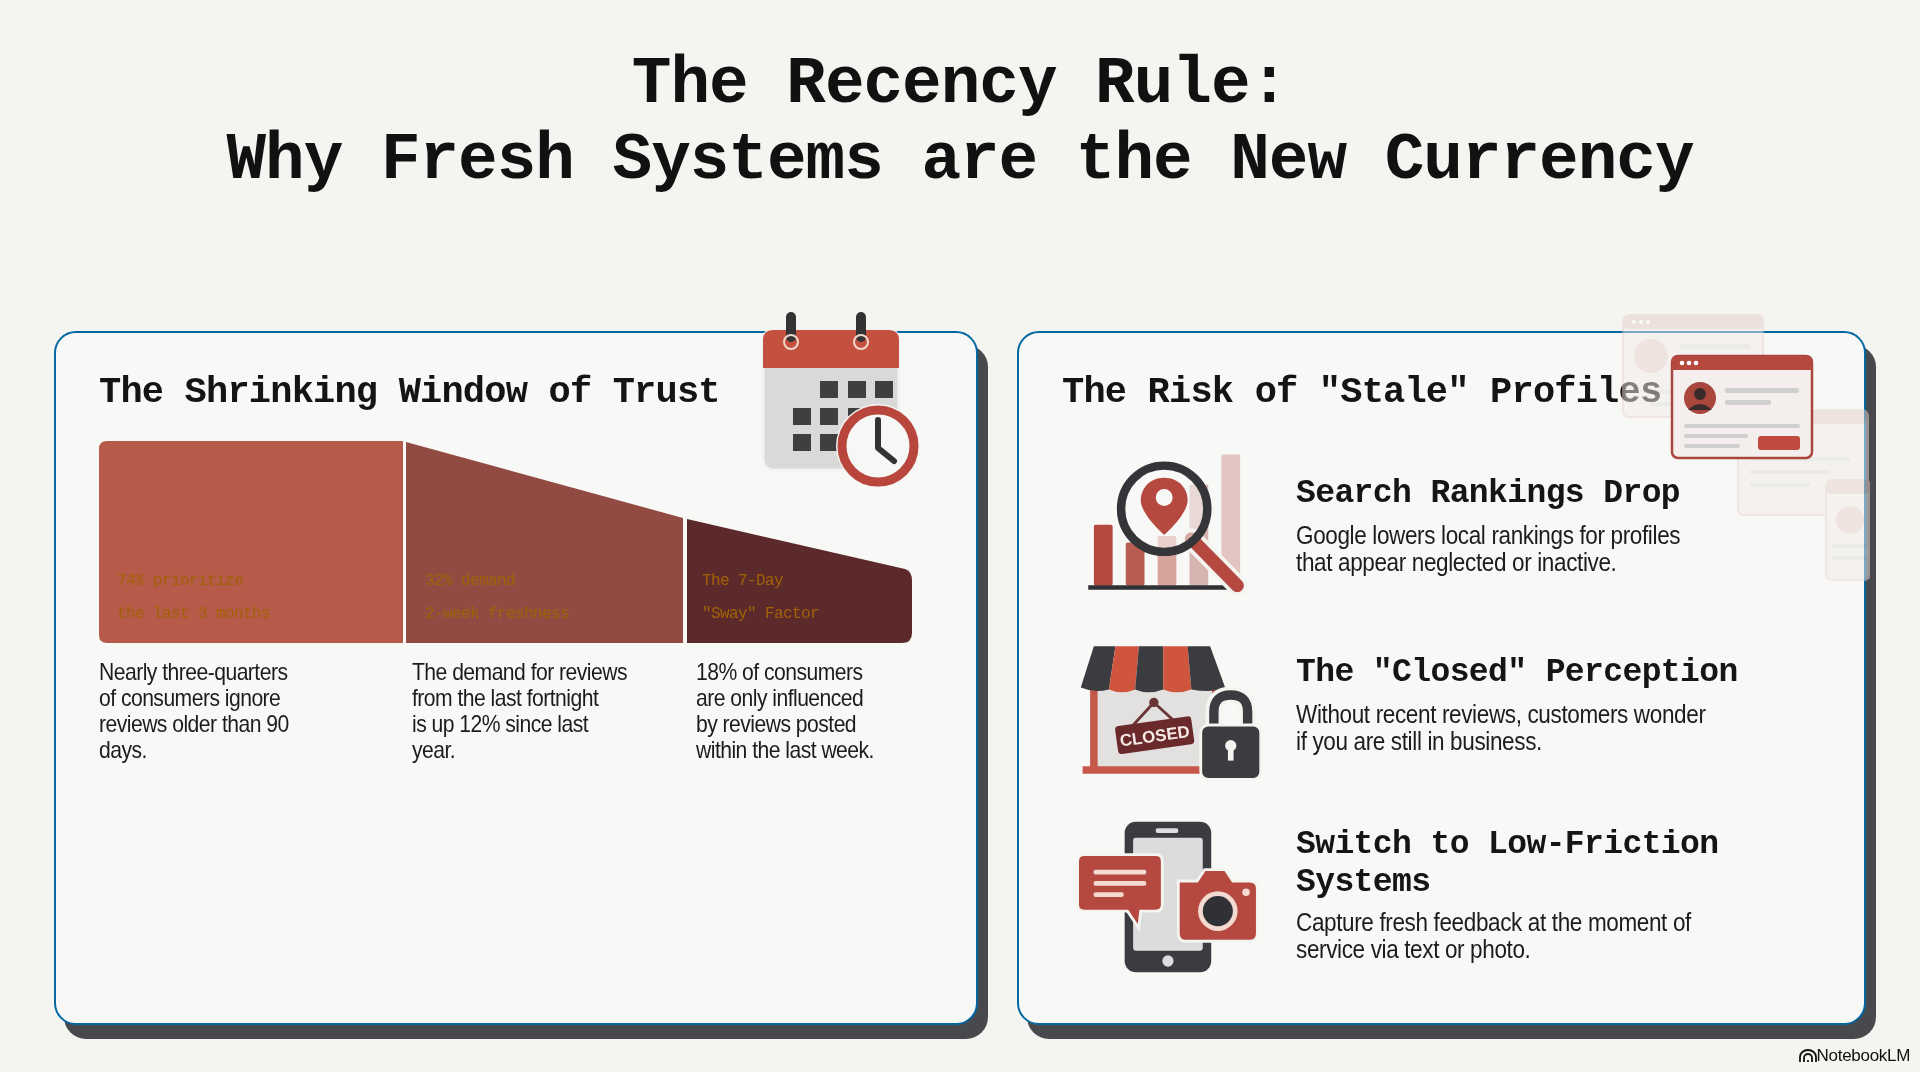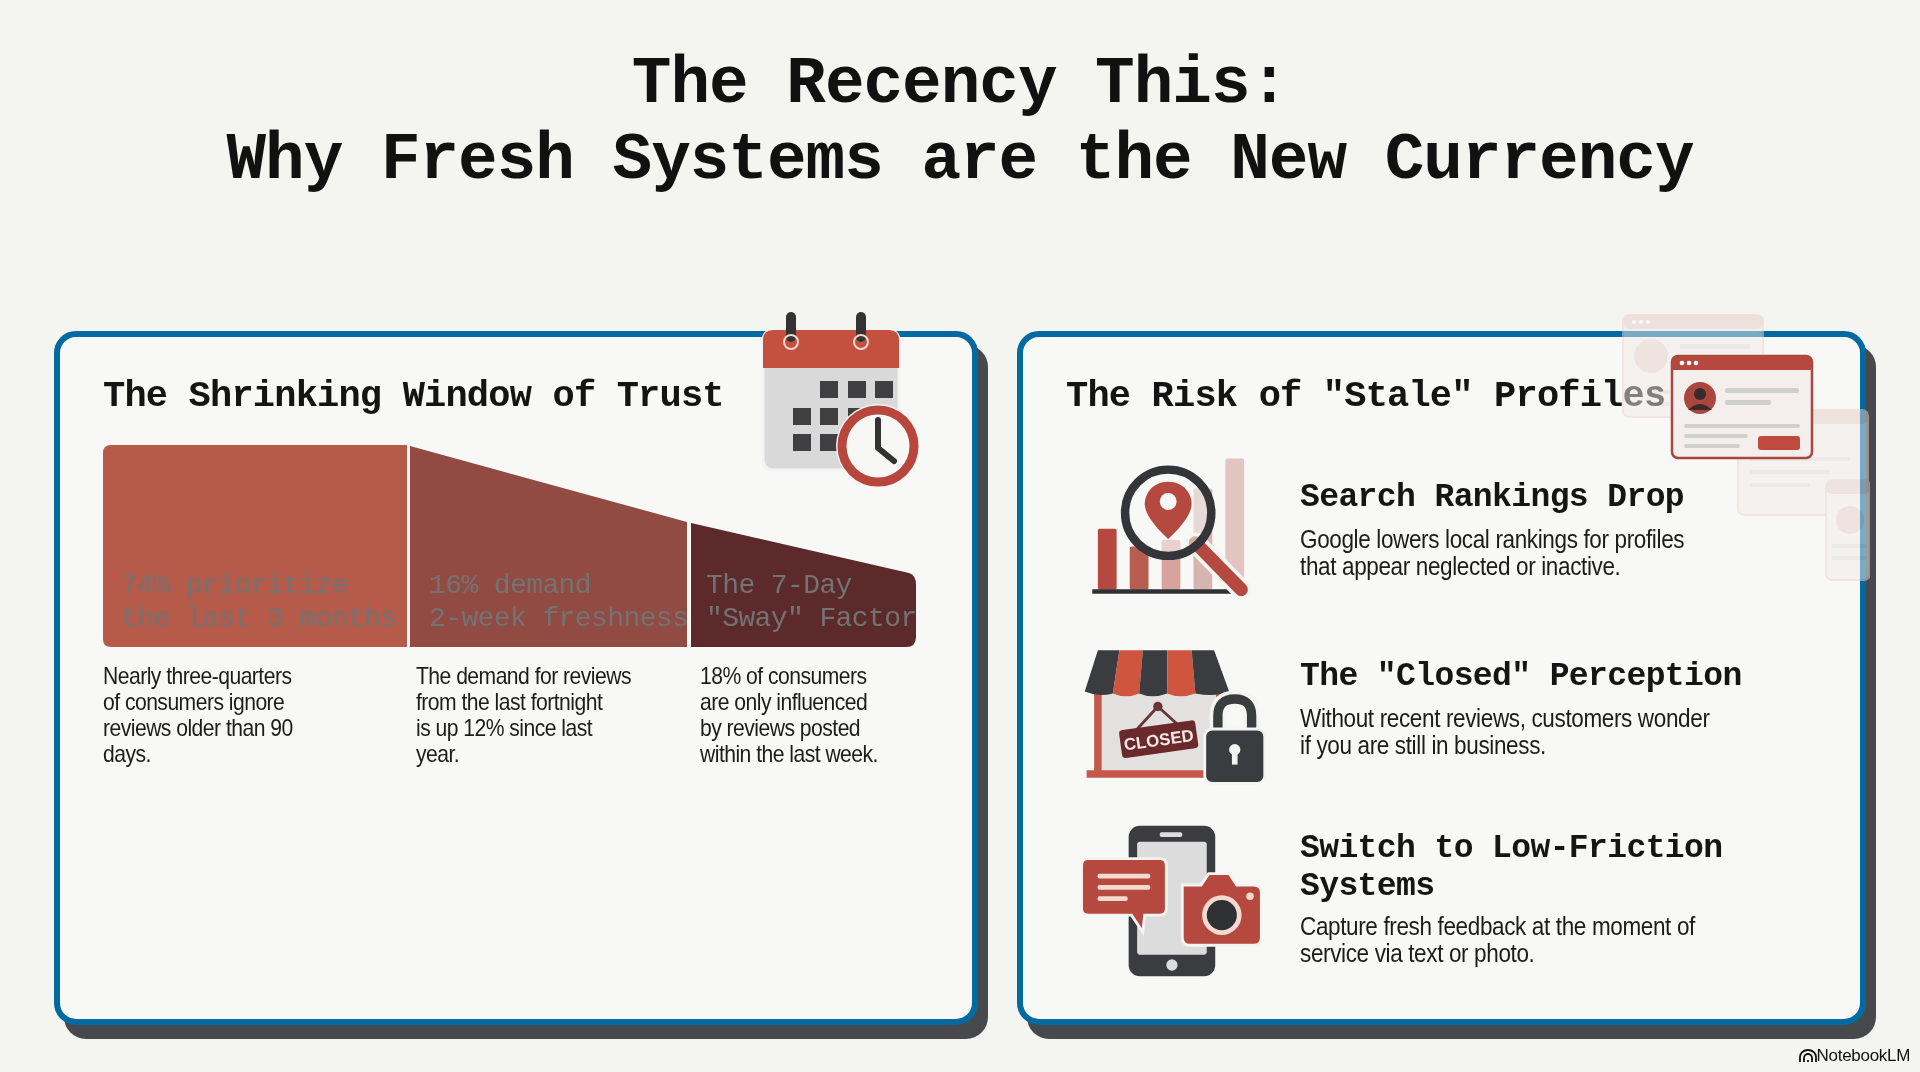--- a/index.html
+++ b/index.html
@@ -3,57 +3,57 @@
 <meta charset="utf-8">
 <style>
   * { box-sizing: border-box; margin: 0; padding: 0; }
   html, body { width: 1920px; height: 1072px; overflow: hidden; }
   body { background: #f4f4f1; position: relative; font-family: "Liberation Sans", sans-serif; color: #1a1a1a; }
   .mono { font-family: "Liberation Mono", "DejaVu Sans Mono", monospace; }
   .title { position: absolute; left: 0; width: 1920px; text-align: center; font-weight: bold; font-size: 66px; letter-spacing: -1px; color: #111; line-height: 1; }
   #t1 { top: 52px; }
   #t2 { top: 128px; }
   .subtitle { position: absolute; left: 90px; width: 1740px; top: 220px; text-align: center; font-size: 26px; line-height: 34px; font-weight: bold; color: #222; letter-spacing: -0.6px; }
-  .panel { position: absolute; background: #f8f8f6; border: 6px solid #0369a1; border-radius: 22px; box-shadow: 10px 14px 0 0 #47494c; }
+  .panel { position: absolute; background: #f8f8f6; border: 2px solid #0369a1; border-radius: 22px; box-shadow: 10px 14px 0 0 #47494c; }
   #left-panel { left: 54px; top: 331px; width: 924px; height: 694px; }
   #right-panel { left: 1017px; top: 331px; width: 849px; height: 694px; overflow: visible; }
   .panel-heading { position: absolute; font-weight: bold; font-size: 37px; color: #141414; letter-spacing: -0.8px; white-space: nowrap; }
   #left-heading { left: 43px; top: 38px; }
   #right-heading { left: 43px; top: 38px; }
   .funnel { position: absolute; left: 43px; top: 108px; width: 820px; height: 202px; }
-  .seg-label { position: absolute; color: #737373; font-size: 28px; line-height: 33px; white-space: nowrap; letter-spacing: -0.6px; }
+  .seg-label { position: absolute; color: #a16207; font-size: 16px; line-height: 33px; white-space: nowrap; letter-spacing: -0.6px; }
   .seg-desc { position: absolute; top: 326px; font-size: 24px; line-height: 26px; color: #1c1c1c; font-family: "Liberation Sans", sans-serif; letter-spacing: -0.6px; transform: scaleX(0.88); transform-origin: left top; }
   .icon { position: absolute; }
   .item-title { position: absolute; left: 277px; font-weight: bold; font-size: 33px; line-height: 38px; color: #151515; letter-spacing: -0.6px; white-space: nowrap; }
   .item-desc { position: absolute; left: 277px; font-size: 25px; line-height: 27px; color: #1c1c1c; letter-spacing: -0.4px; transform: scaleX(0.9); transform-origin: left top; white-space: nowrap; }
   #watermark { position: absolute; right: 10px; bottom: 6px; font-size: 17px; color: #111; display: flex; align-items: center; letter-spacing: -0.3px; }
 </style>
 </head>
 <body>
 
-<div id="t1" class="title mono">The Recency This:</div>
+<div id="t1" class="title mono">The Recency Rule:</div>
 <div id="t2" class="title mono">Why Fresh Systems are the New Currency</div>
 <div class="subtitle mono">
 </div>
 
 <div id="left-panel" class="panel">
   <div id="left-heading" class="panel-heading mono">The Shrinking Window of Trust</div>
 
   <div class="funnel">
     <svg width="820" height="202" viewBox="0 0 820 202" style="position:absolute;left:0;top:0">
       <path d="M8 0 H304 V202 H8 Q0 202 0 194 V8 Q0 0 8 0 Z" fill="#b65a49"></path>
       <path d="M307 1 L584 77 V202 H307 Z" fill="#914b43"></path>
       <path d="M588 78 L806 128 Q813 130 813 140 V192 Q813 202 803 202 H588 Z" fill="#5c2a2a"></path>
     </svg>
     <div class="seg-label mono" style="left:18px;top:124px">
       <div>74% prioritize</div>
       <div>the last 3 months</div>
     </div>
     <div class="seg-label mono" style="left:326px;top:124px">
-      <div>16% demand</div>
+      <div>32% demand</div>
       <div>2-week freshness</div>
     </div>
     <div class="seg-label mono" style="left:603px;top:124px">
       <div>The 7-Day</div>
       <div>"Sway" Factor</div>
     </div>
   </div>
 
   <div class="seg-desc" style="left:43px">
     <div>Nearly three-quarters</div>

